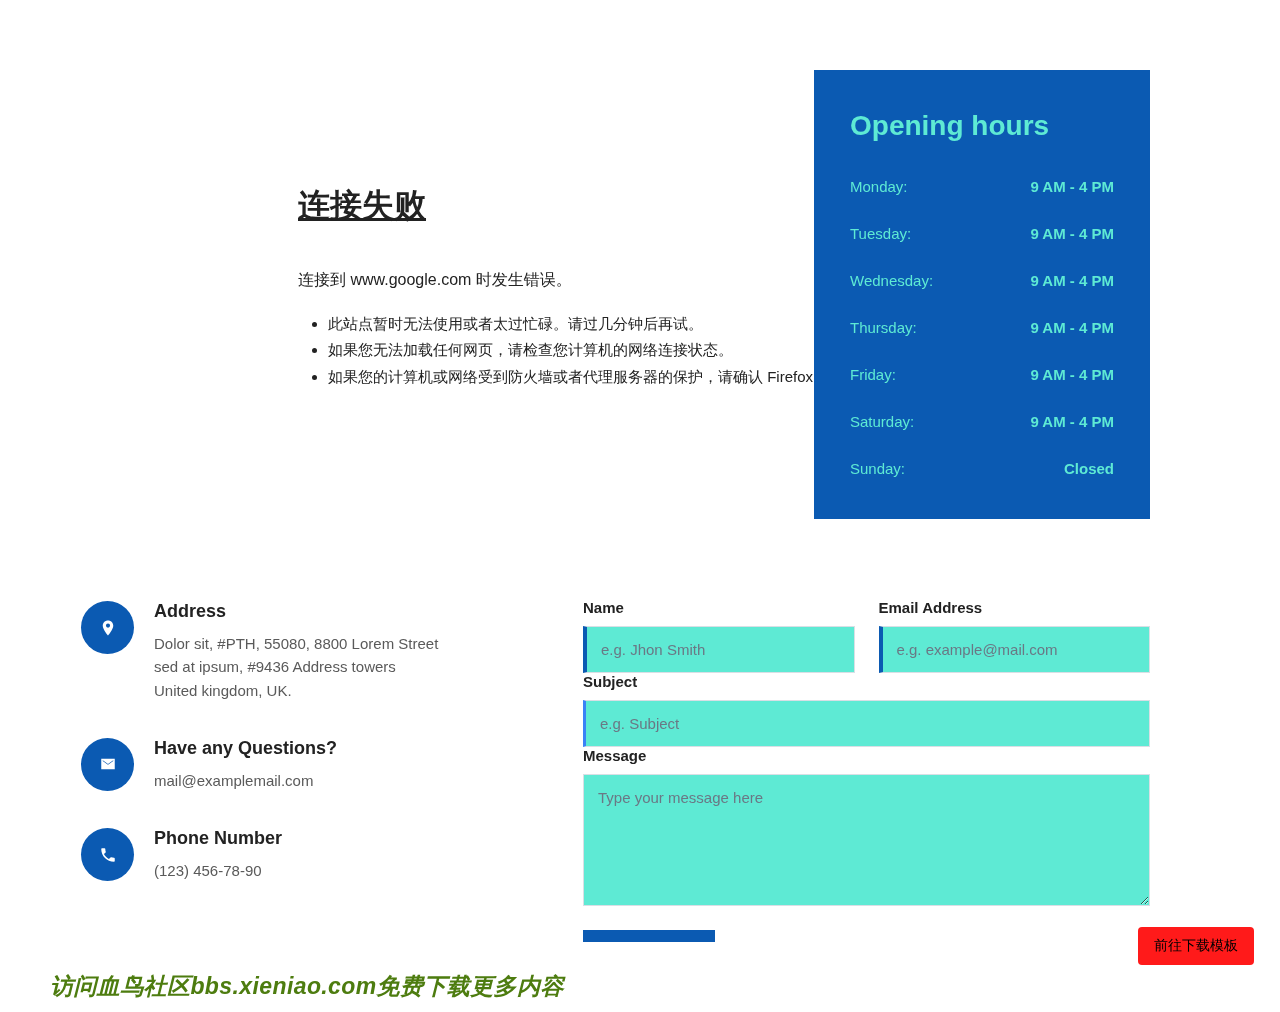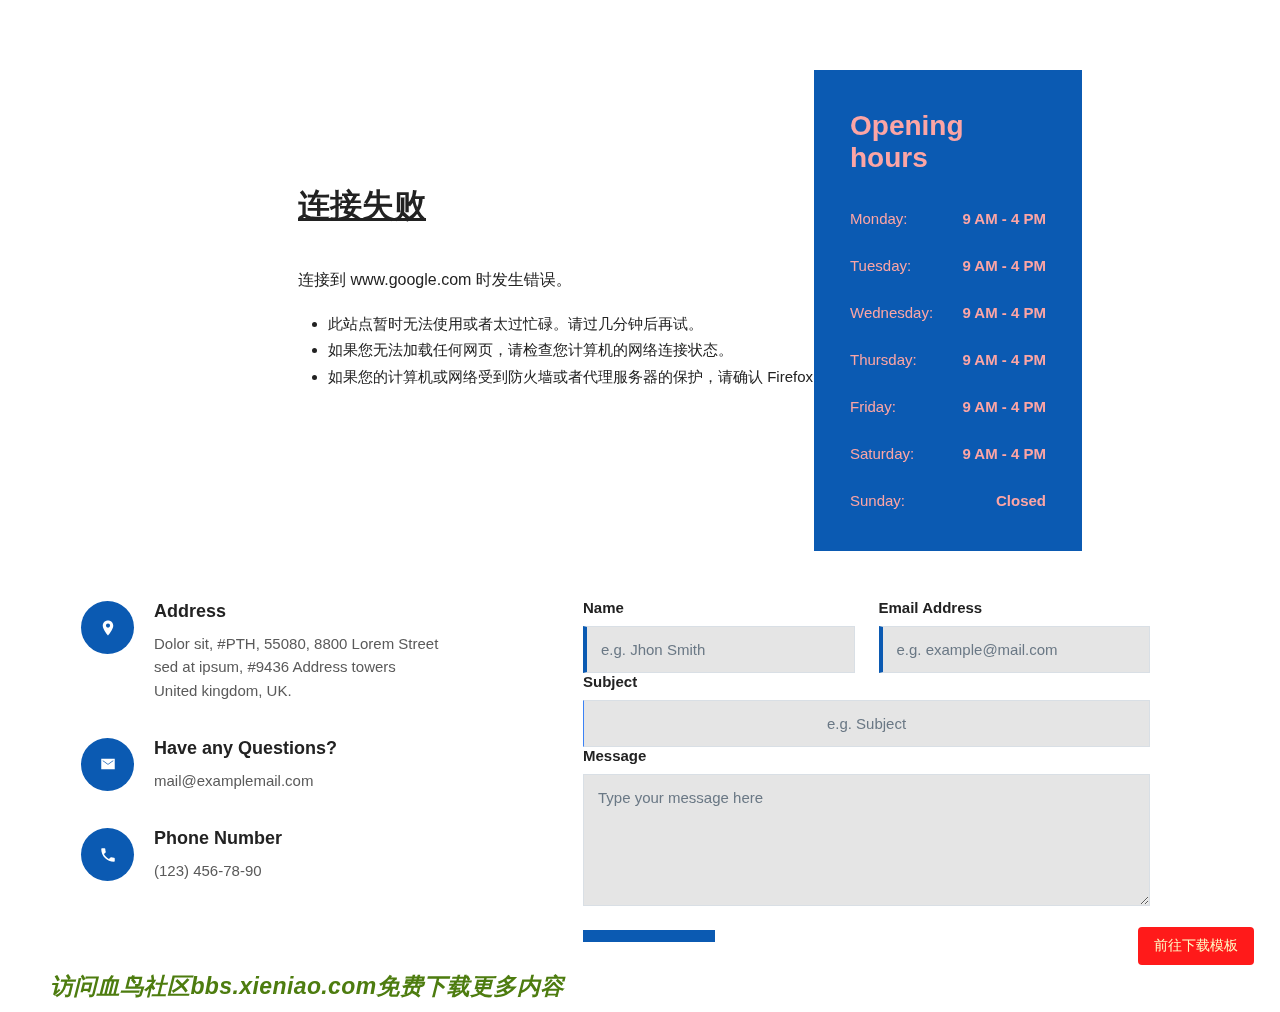--- a/index.html
+++ b/index.html
@@ -40,23 +40,23 @@
   font-size: 15px;
   color: #222;
   line-height: 1.75;
 }
 
 
 .hours-panel {
   position: absolute;
   left: 814px;
   top: 70px;
-  width: 268px;
+  width: 336px;
   background: #0b5ab2;
-  color: #fca5a5;
+  color: #5eead4;
   padding: 40px 36px 42px 36px;
 }
 .hours-title {
   font-size: 28px;
   font-weight: 700;
   margin-bottom: 36px;
 }
 .hours-row {
   display: flex;
   justify-content: space-between;
@@ -122,27 +122,27 @@
   display: block;
   font-size: 15px;
   font-weight: 600;
   color: #222;
   margin-bottom: 10px;
 }
 .form-input, .form-textarea {
   width: 100%;
   border: 1px solid #d9dfe5;
   border-left: 4px solid #0b5ab2;
-  background: #e5e5e5;
+  background: #5eead4;
   padding: 14px 14px;
   font-size: 15px;
   color: #333;
   font-family: inherit;
 }
-.form-input.noaccent { border-left: 1px solid #3b82f6; text-align: center; }
+.form-input.noaccent { border-left: 3px solid #3b82f6; }
 .form-input::placeholder, .form-textarea::placeholder { color: #6a7885; }
 .form-textarea {
   border-left: 1px solid #d9dfe5;
   height: 132px;
   resize: both;
 }
 .form-submit-stub {
   width: 132px;
   height: 12px;
   background: #0b5ab2;
@@ -160,21 +160,21 @@
   color: #4d7c0f;
   letter-spacing: 0.4px;
 }
 
 
 .download-btn {
   position: absolute;
   right: 26px;
   bottom: 47px;
   background: #ff1a1a;
-  color: #fef9c3;
+  color: #000000;
   font-size: 14px;
   padding: 10px 16px;
   border-radius: 4px;
   border: none;
   cursor: pointer;
 }
 </style>
 </head>
 <body>
 

